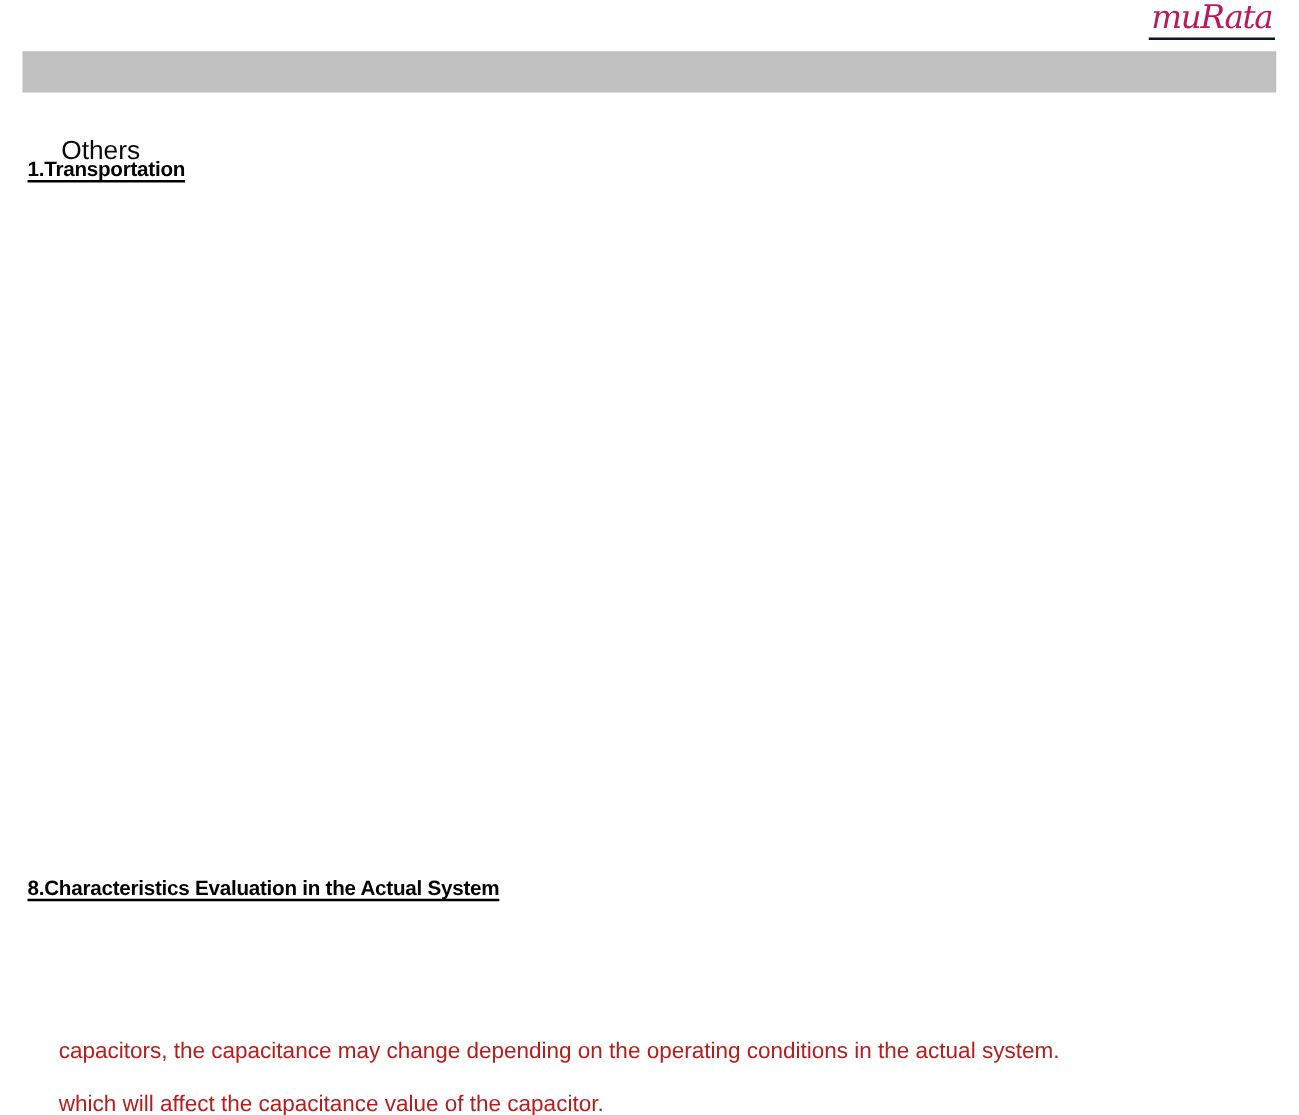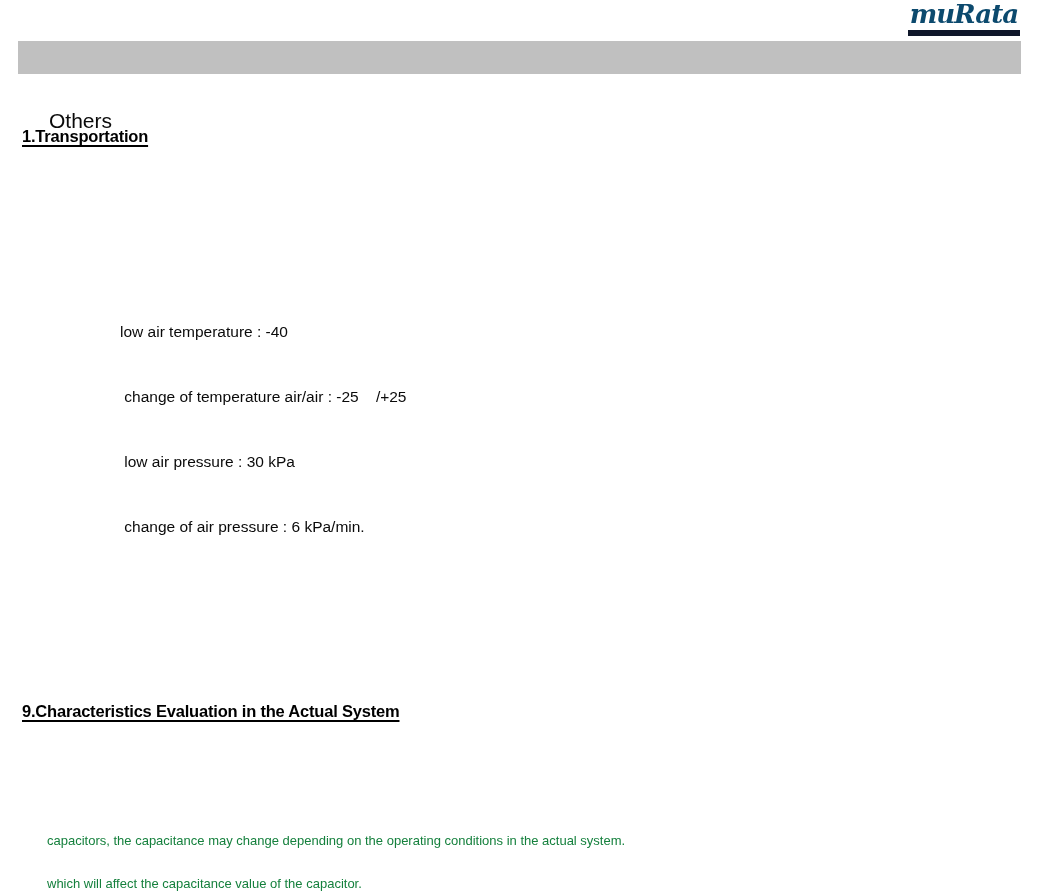--- a/index.html
+++ b/index.html
@@ -15,26 +15,26 @@
     font-family: "Liberation Sans", sans-serif;
     color: #000000;
     overflow: hidden;
   }
   .logo {
     position: absolute;
     top: 1px;
     right: 19px;
     font-family: "DejaVu Serif", serif;
     font-style: italic;
-    font-weight: bold;
+    font-weight: normal;
     font-size: 26px;
     letter-spacing: -1px;
     line-height: 1;
-    color: #0c4a6e;
-    border-bottom: 6px solid #0f172a;
+    color: #be185d;
+    border-bottom: 2px solid #0f172a;
     padding: 0 2px 3px 2px;
   }
   .banner {
     position: absolute;
     left: 18px;
     top: 41px;
     width: 1003px;
     height: 33px;
     background: #c0c0c0;
   }
@@ -66,47 +66,41 @@
     left: 120px;
     top: 278px;
     font-size: 15.5px;
     line-height: 21.6px;
     white-space: pre;
     color: #0a0a0a;
   }
   .body-line {
     position: absolute;
     left: 47px;
-    font-size: 13px;
+    font-size: 18px;
     line-height: 19px;
     white-space: pre;
-    color: #15803d;
+    color: #b91c1c;
   }
   .body-line-1 { top: 831px; }
   .body-line-2 { top: 874px; }
 </style>
 </head>
 <body>
 
 <div class="page">
 
   <div class="logo">muRata</div>
 
   <div class="banner"></div>
 
   <div class="section-title">Others</div>
 
   <div class="heading heading-1">1.Transportation</div>
 
-  <div class="conditions">
-    <div class="cond-line">low air temperature : -40</div>
-    <div class="cond-line"> change of temperature air/air : -25    /+25</div>
-    <div class="cond-line"> low air pressure : 30 kPa</div>
-    <div class="cond-line"> change of air pressure : 6 kPa/min.</div>
-  </div>
 
-  <div class="heading heading-2">9.Characteristics Evaluation in the Actual System</div>
+  <div class="heading heading-2">8.Characteristics Evaluation in the Actual System</div>
 
   <div class="body-line body-line-1">capacitors, the capacitance may change depending on the operating conditions in the actual system.</div>
 
   <div class="body-line body-line-2">which will affect the capacitance value of the capacitor.</div>
 
 </div>
 
 </body></html>

